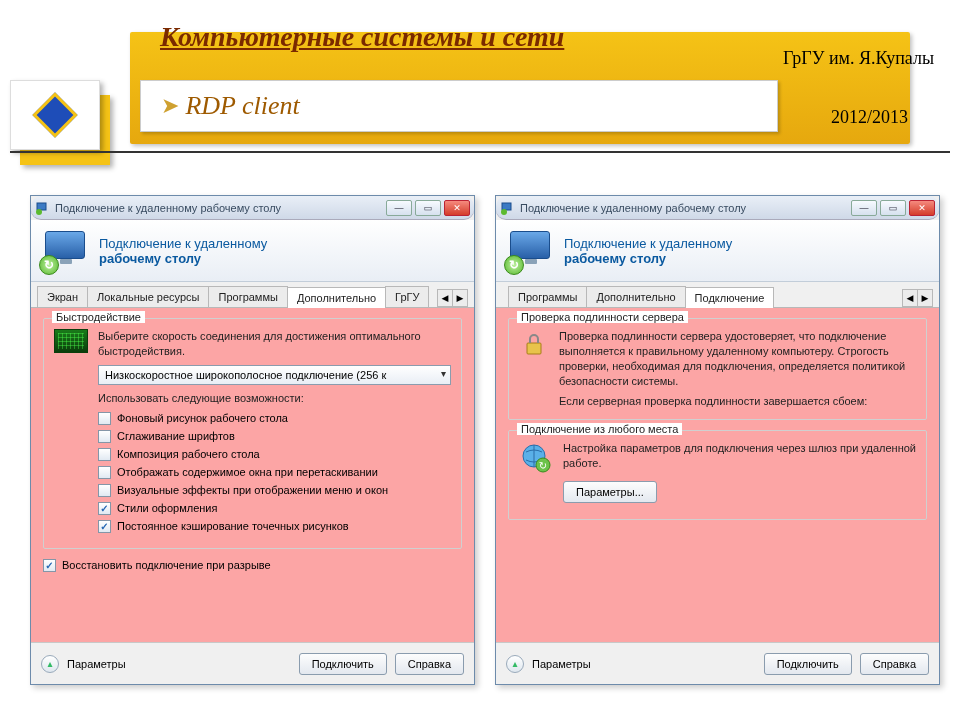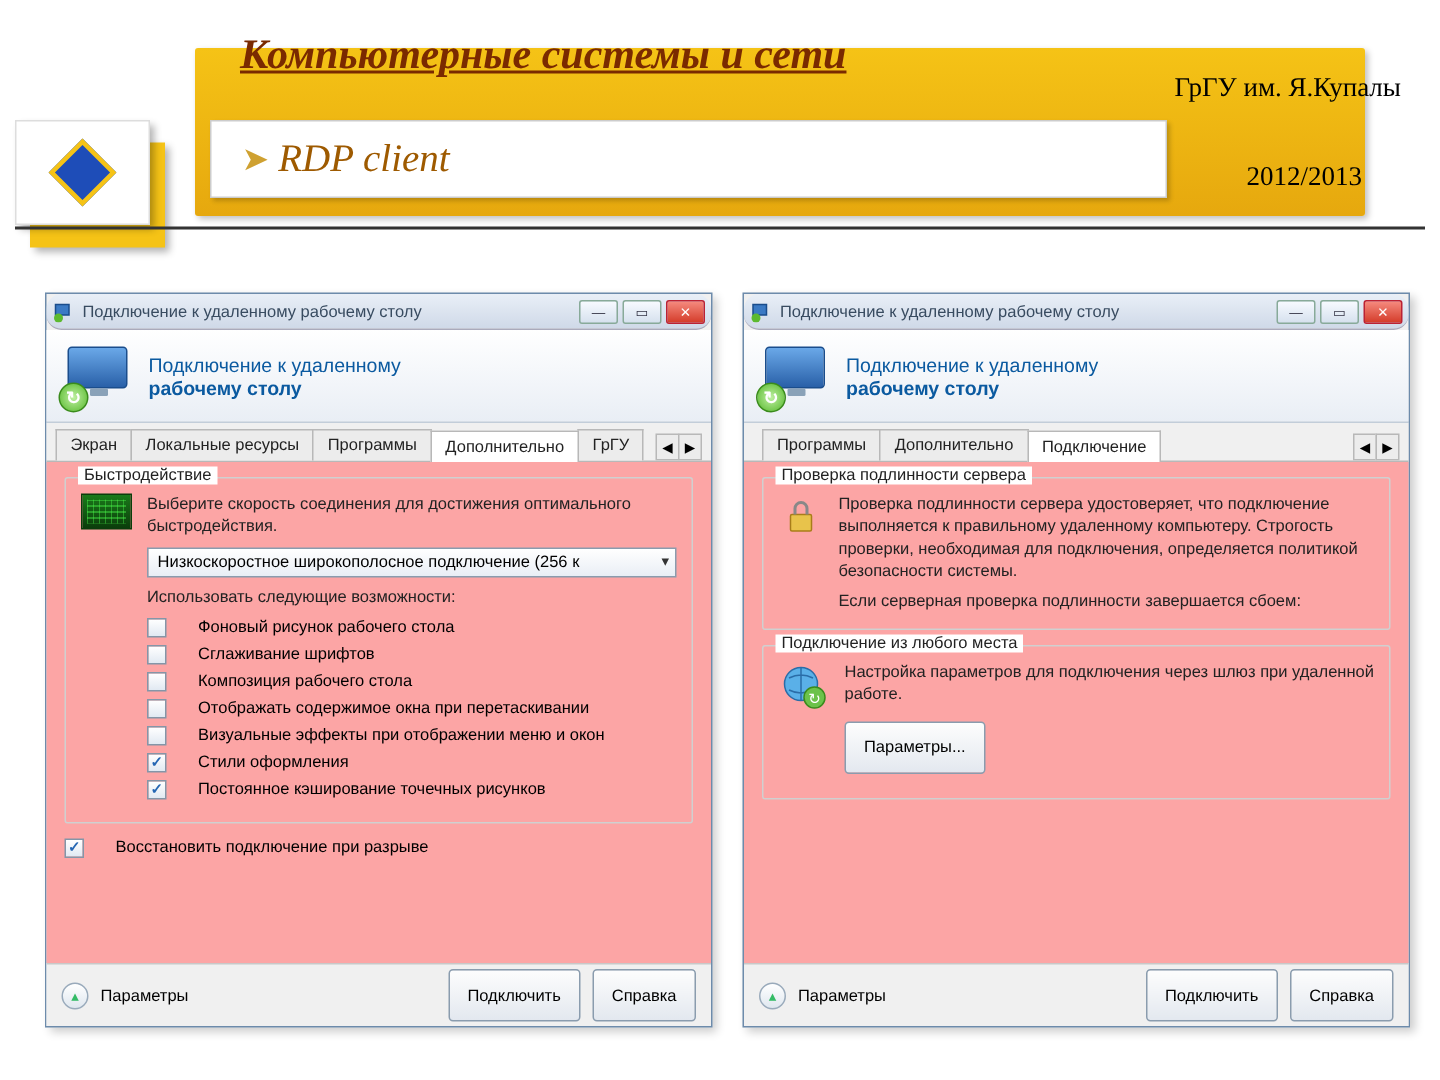--- a/index.html
+++ b/index.html
@@ -289,36 +289,36 @@
   .dropdown::after {
     content: "▾";
     position: absolute;
     right: 4px; top: 2px;
     font-size: 10px;
     color: #333;
   }
   .chklist { margin: 6px 0 0 0; }
   .chk {
     display: flex; align-items: center;
-    gap: 21px;
+    gap: 6px;
     margin: 5px 0;
     font-size: 11px;
   }
   .box {
     width: 13px; height: 13px;
     border: 1px solid #8496a8;
     background: linear-gradient(#fff, #e1e9f2);
     display: inline-flex; align-items: center; justify-content: center;
     font-size: 10px; color: #2566b3; font-weight: bold;
     flex-shrink: 0;
   }
   .link { color: #0b5aa0; text-decoration: underline; font-size: 11px; }
 
   .btn {
-    height: 35px;
+    height: 22px;
     padding: 0 12px;
     border: 1px solid #8a9cae;
     background: linear-gradient(#fdfdfd, #e3e8ef);
     border-radius: 3px;
     font-size: 11px;
     display: inline-flex; align-items: center;
   }
 
   .footer {
     height: 42px;

